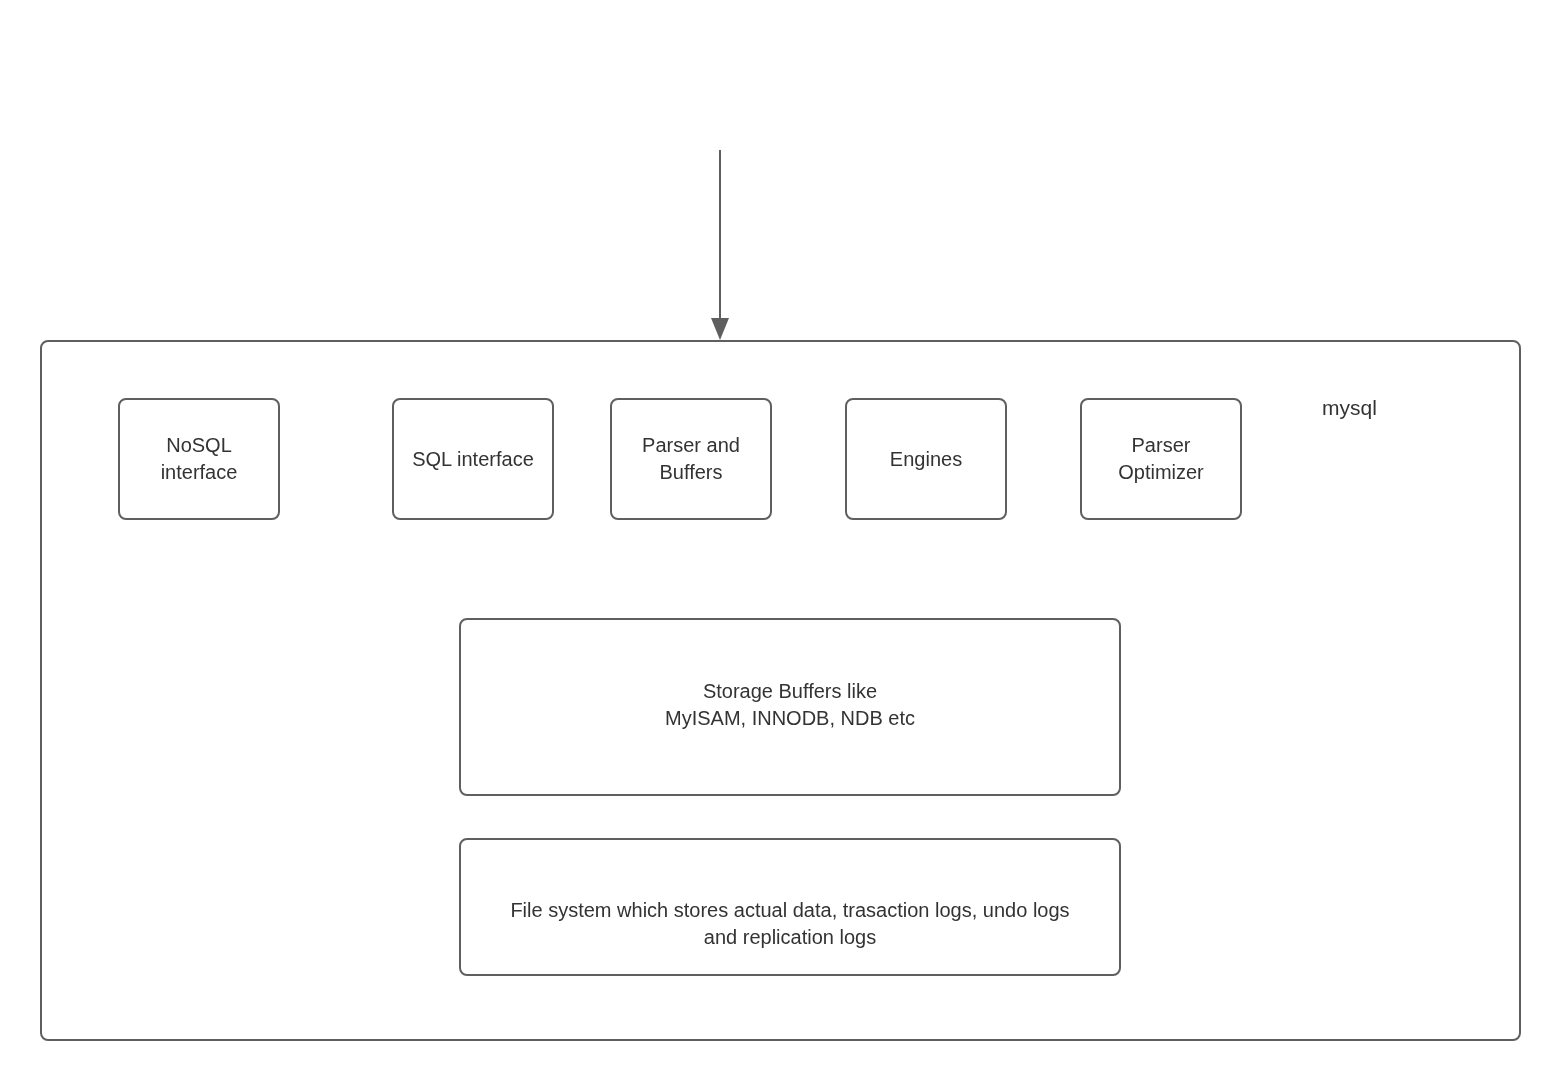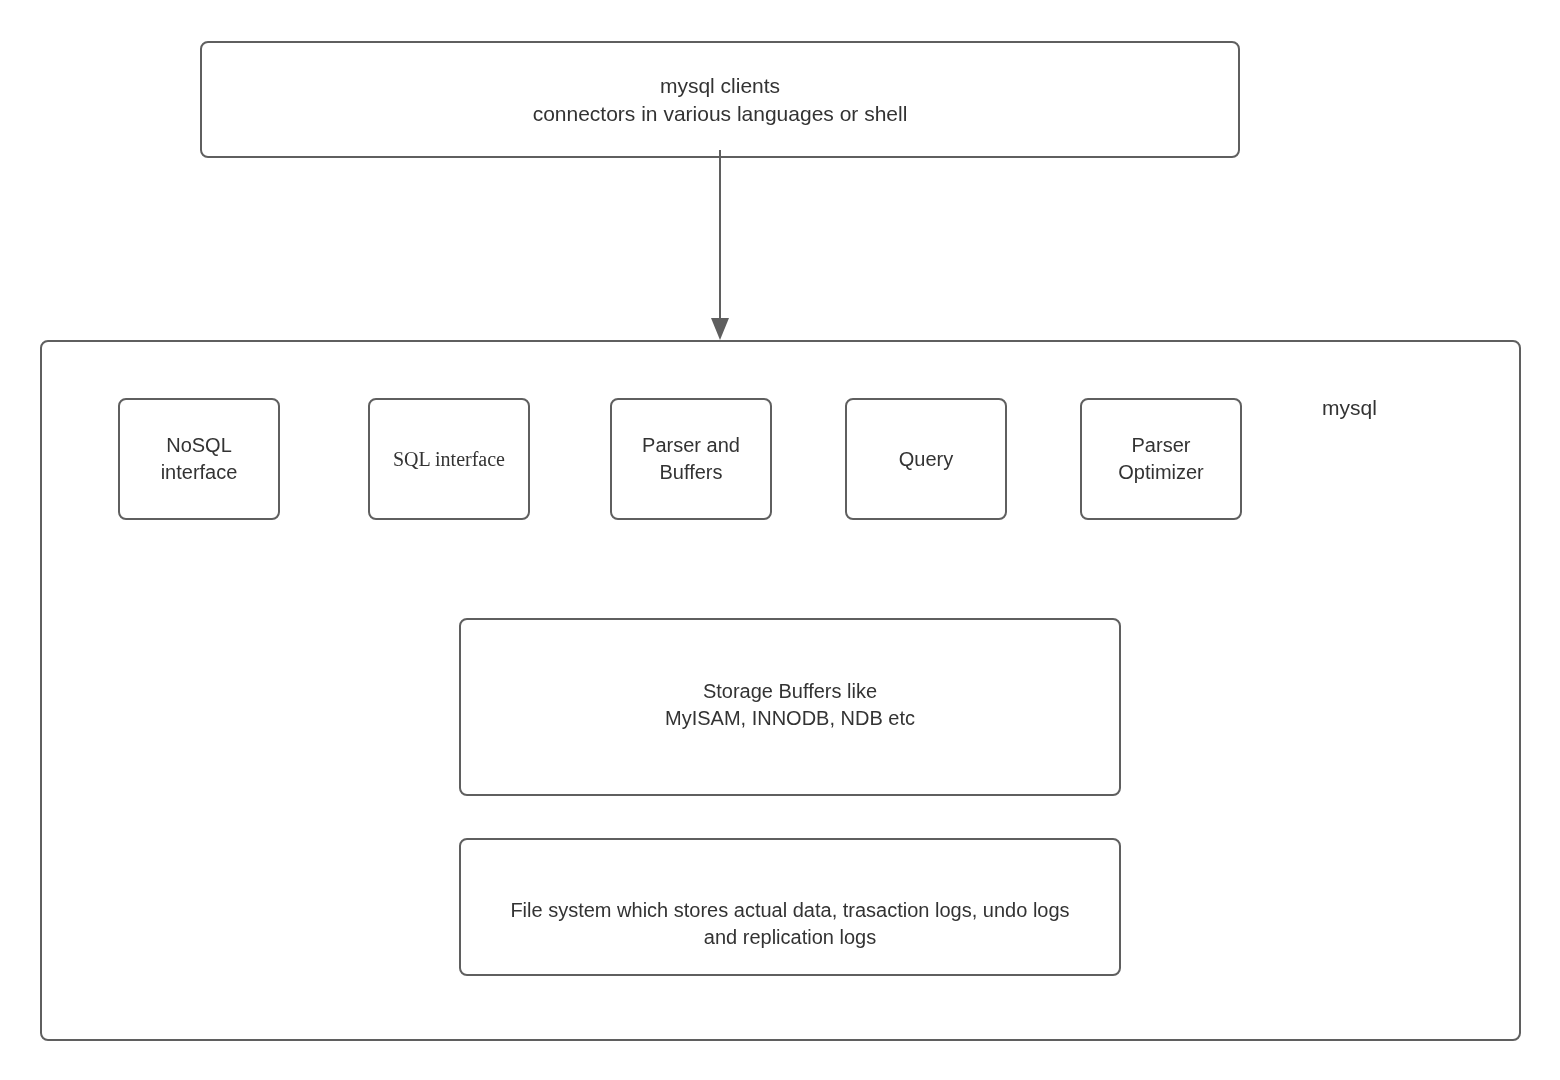--- a/index.html
+++ b/index.html
@@ -66,21 +66,21 @@
     white-space: nowrap;
   }
 
   
   .component {
     top: 398px;
     width: 162px;
     height: 122px;
   }
   #node-nosql-interface   { left: 118px; }
-  #node-sql-interface     { left: 368px; font-family: Liberation Serif, serif; }
+  #node-sql-interface     { left: 392px; }
   #node-caches-buffers    { left: 610px; }
   #node-parser            { left: 845px; }
   #node-query-optimizer   { left: 1080px; }
 
   
   #node-storage-engines {
     left: 459px;
     top: 618px;
     width: 662px;
     height: 178px;
@@ -110,24 +110,20 @@
     width: 60px;
     height: 200px;
     pointer-events: none;
   }
 </style>
 </head>
 <body>
 
 <div id="canvas">
 
-  <div class="node" id="clients-node">
-    <div class="label">mysql clients
-connectors in various languages or shell</div>
-  </div>
 
   <svg id="connector-clients-to-mysqld" viewBox="0 0 60 200">
     <line x1="30" y1="0" x2="30" y2="178" stroke="#5f5f5f" stroke-width="2"></line>
     <polygon points="30,190 21,168 39,168" fill="#5f5f5f"></polygon>
   </svg>
 
   <div class="node" id="mysqld-node"></div>
 
   <div id="mysqld-label">mysql</div>
 
@@ -139,21 +135,21 @@
   <div class="node component" id="node-sql-interface">
     <div class="label">SQL interface</div>
   </div>
 
   <div class="node component" id="node-caches-buffers">
     <div class="label">Parser and
 Buffers</div>
   </div>
 
   <div class="node component" id="node-parser">
-    <div class="label">Query</div>
+    <div class="label">Engines</div>
   </div>
 
   <div class="node component" id="node-query-optimizer">
     <div class="label">Parser
 Optimizer</div>
   </div>
 
   <div class="node" id="node-storage-engines">
     <div class="label">Storage Buffers like
 MyISAM, INNODB, NDB etc</div>

